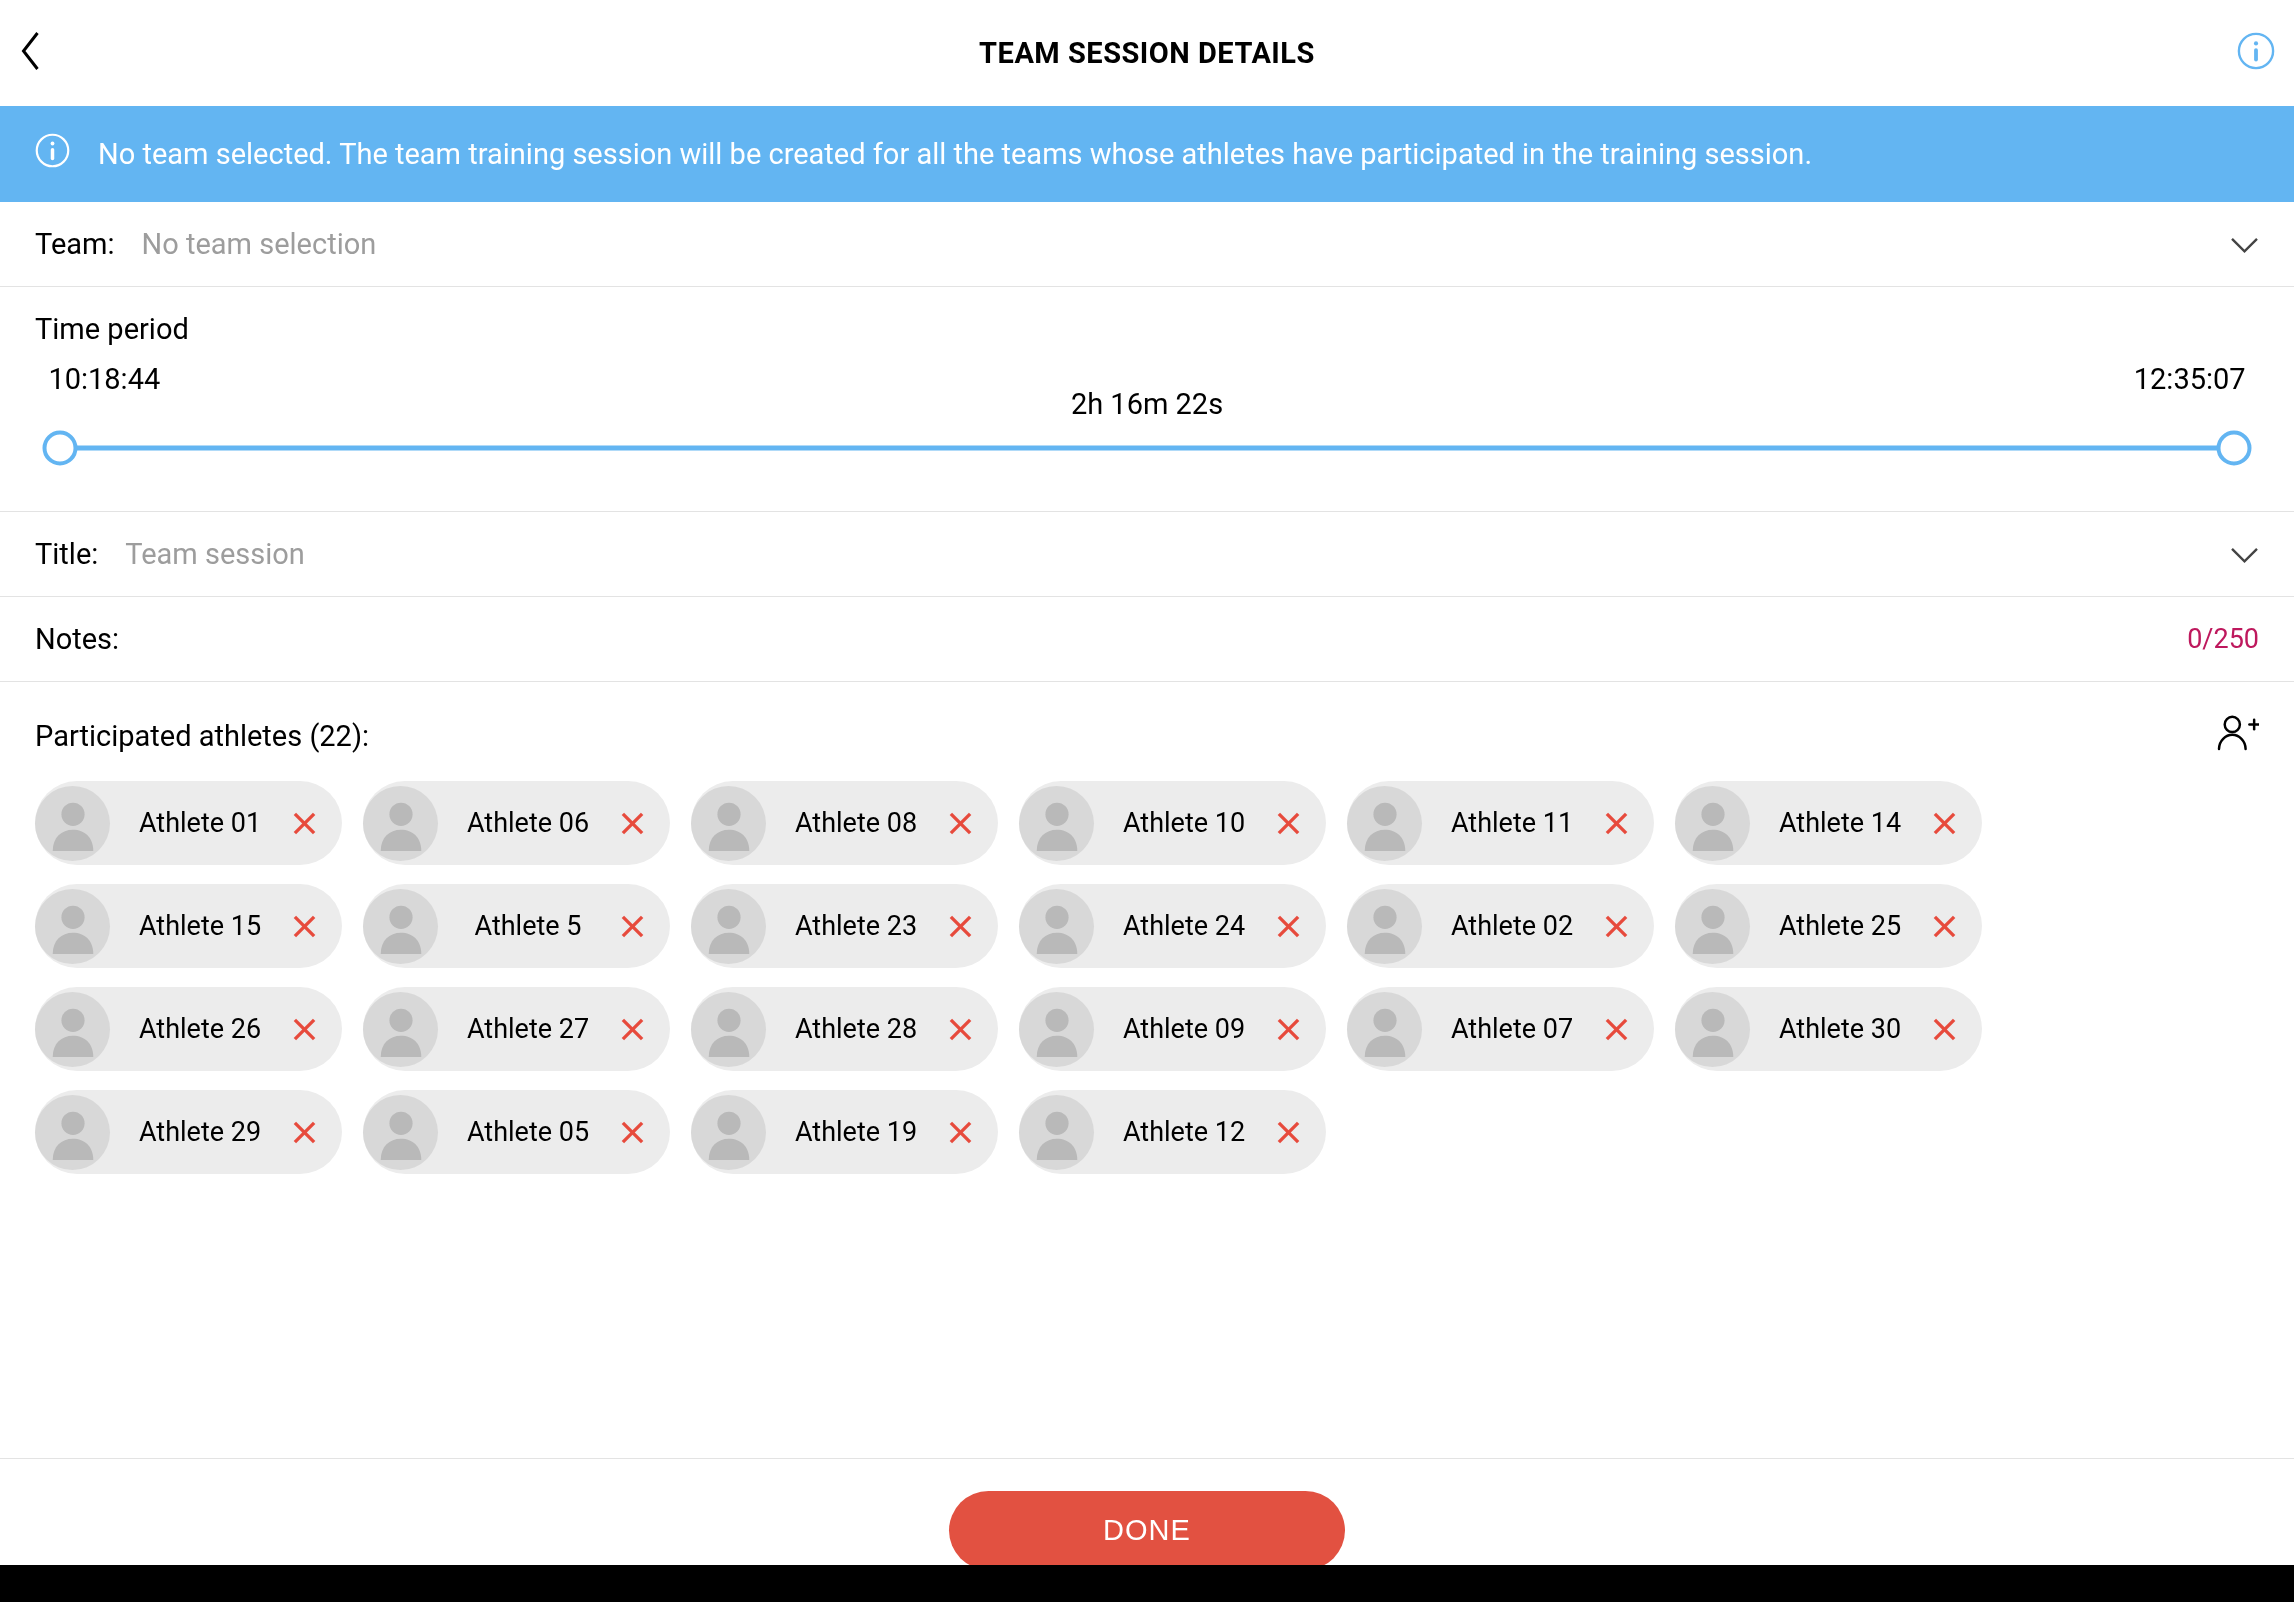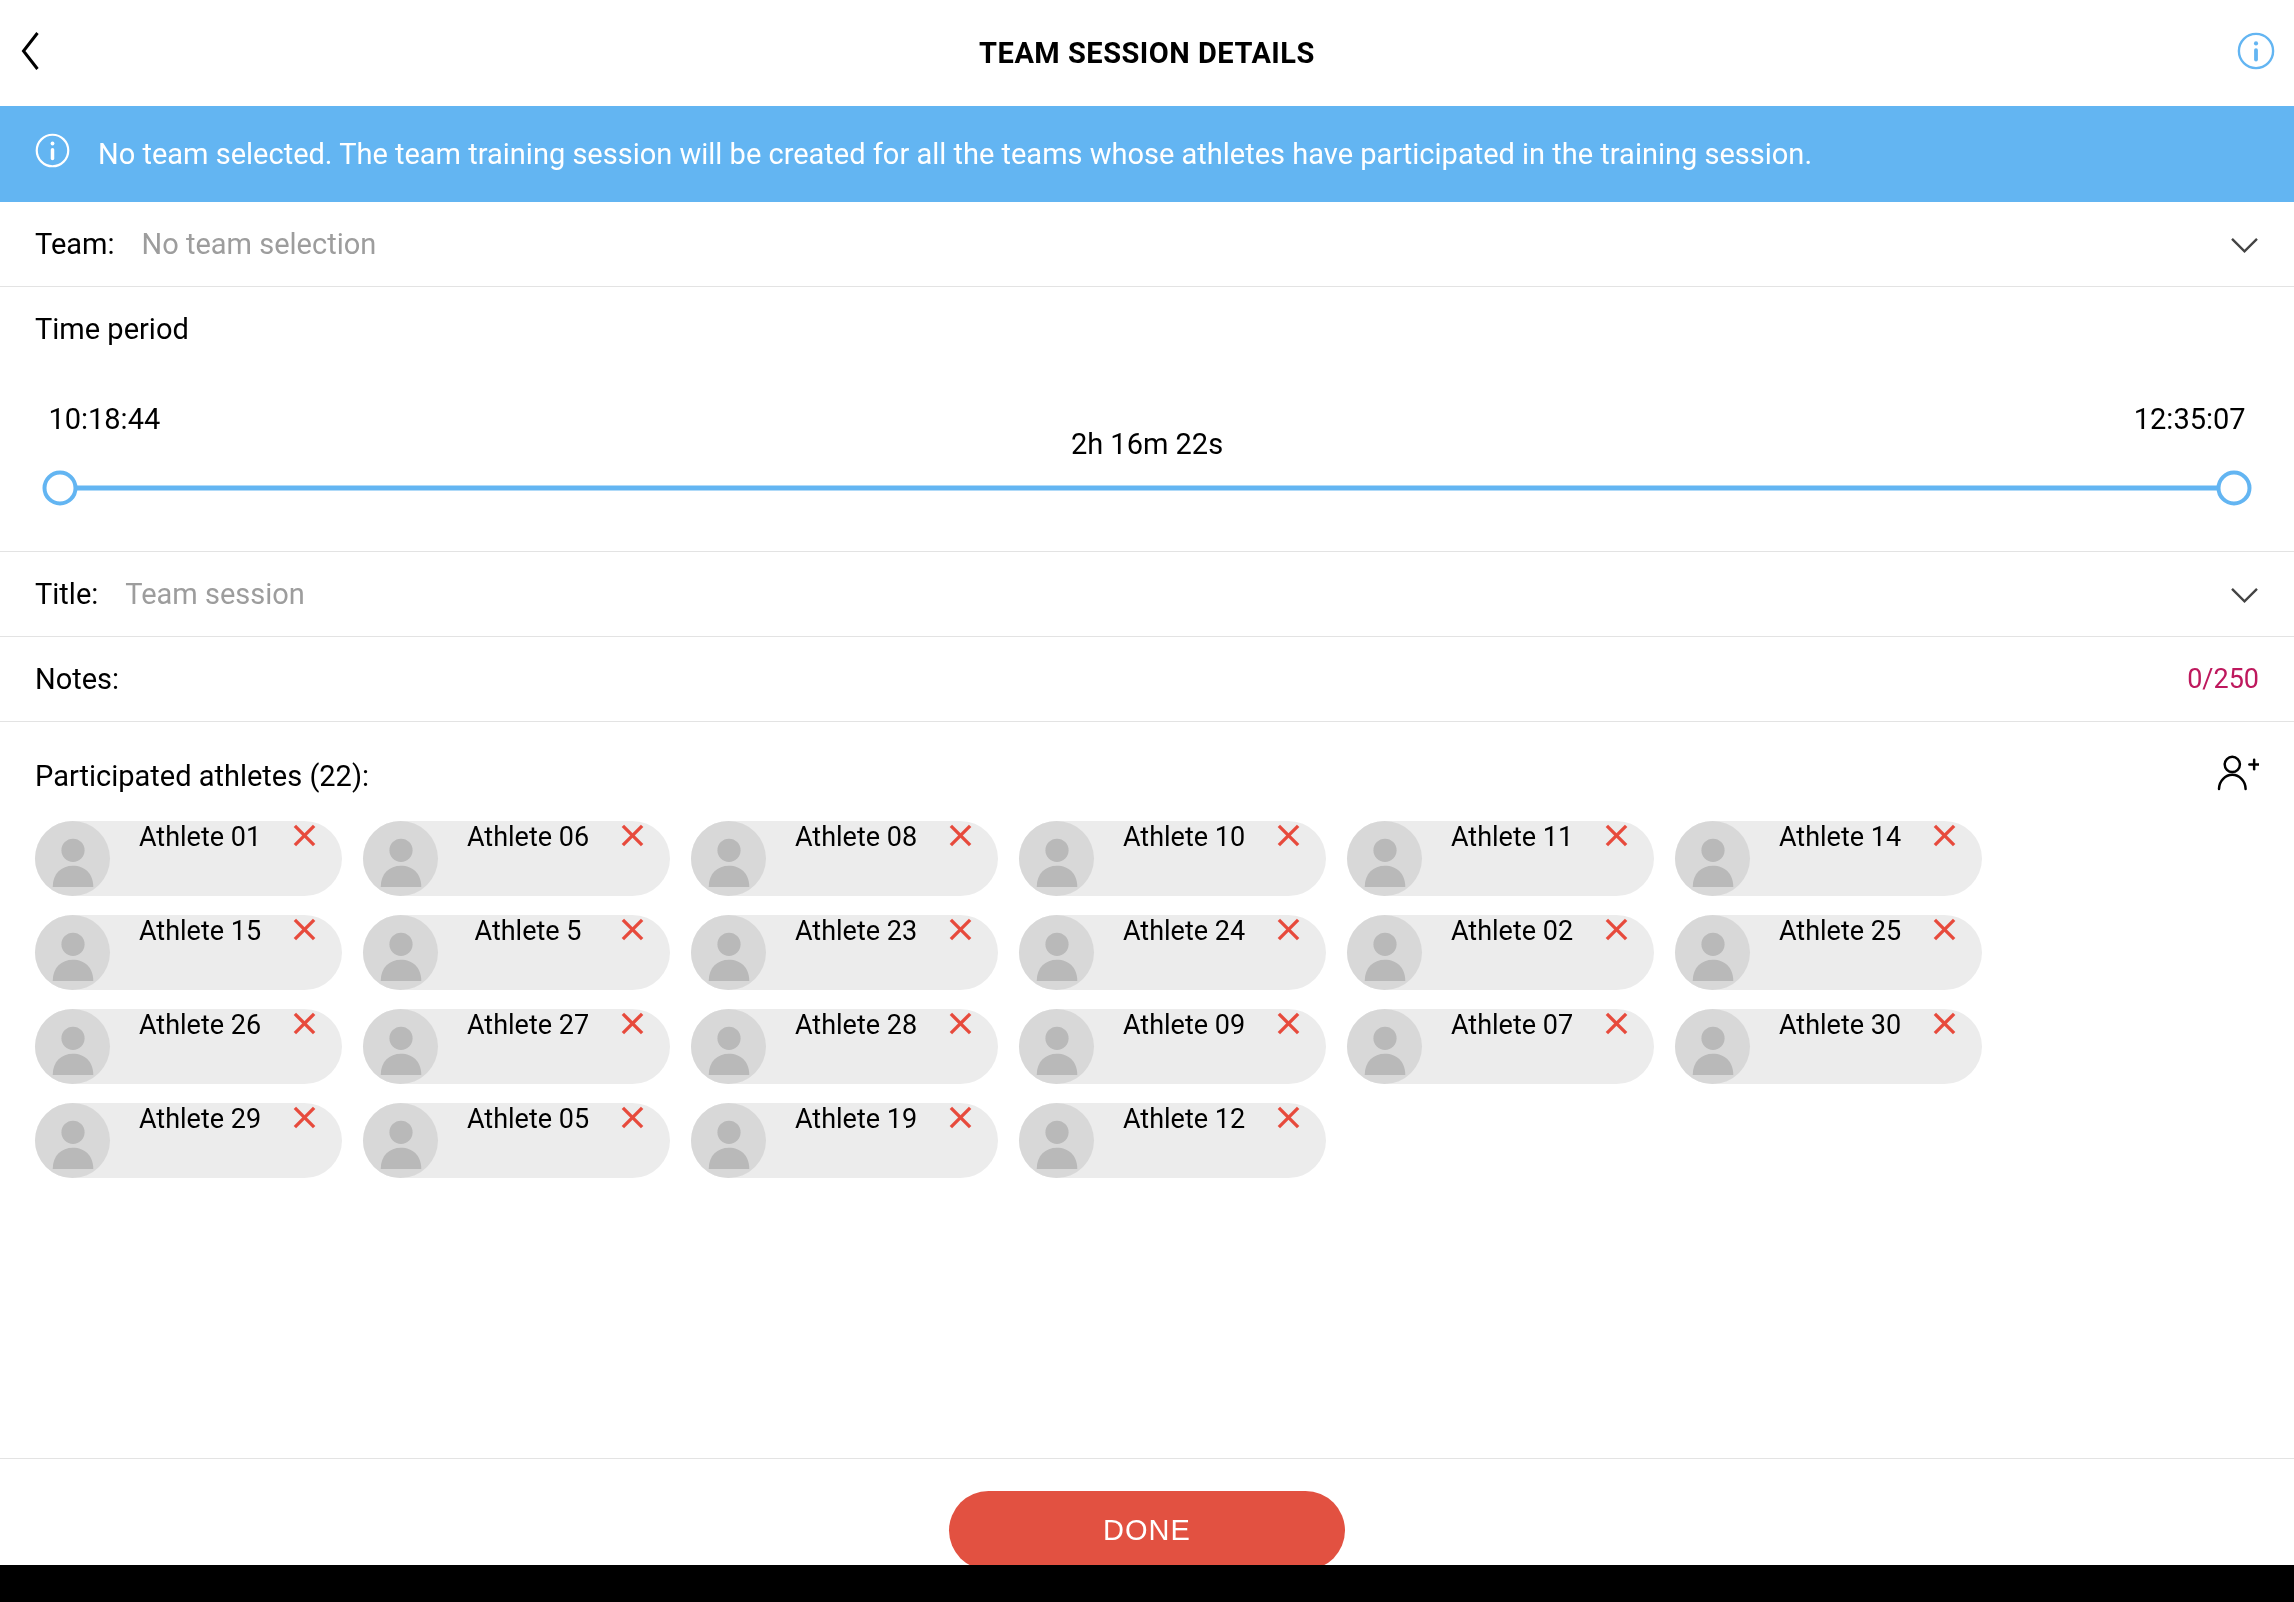--- a/index.html
+++ b/index.html
@@ -21,36 +21,36 @@
   
   .row { border-bottom: 1px solid #e3e3e3; padding: 25px 35px; display: flex; align-items: center; font-size: 29px; color: #000; position: relative; }
   .row-label { color: #000; }
   .row-placeholder { color: #9d9d9d; margin-left: 27px; }
   .row-chevron { margin-left: auto; }
   .row-chevron svg { width: 29px; height: 17.3px; stroke: #444; stroke-width: 2.5; fill: none; }
   .row-count { margin-left: auto; color: #be185d; font-size: 27px; }
 
   
   .time-block { border-bottom: 1px solid #e3e3e3; padding: 25px 35px 44px; }
-  .time-title { font-size: 29px; color: #000; margin-bottom: 56px; }
+  .time-title { font-size: 29px; color: #000; margin-bottom: 16px; }
   .time-meta { display: flex; justify-content: space-between; align-items: flex-end; font-size: 29px; color: #000; margin: 0 13.4px 9.6px; }
   .time-duration { flex: 1; text-align: center; font-size: 29px; color: #000; position: relative; top: 25px; }
   .slider-wrap { position: relative; height: 38px; margin-top: 33px; padding: 0 13.4px; }
   .slider-track { position: absolute; left: 13.4px; right: 13.4px; top: 50%; transform: translateY(-50%); height: 4.8px; background: #63b5f2; border-radius: 2.9px; }
   .slider-handle { position: absolute; top: 50%; transform: translate(-50%, -50%); width: 35px; height: 35px; background: #fff; border: 4.8px solid #63b5f2; border-radius: 50%; }
   .slider-handle.left { left: 25px; }
   .slider-handle.right { right: 25px; transform: translate(50%, -50%); }
 
   
   .athletes-section { padding: 23px 35px; position: relative; }
   .athletes-header { display: flex; align-items: center; font-size: 29px; color: #000; margin-bottom: 23px; margin-top: 8px; }
   .add-person { margin-left: auto; }
   .add-person svg { width: 42px; height: 38px; }
   .chips { display: flex; flex-wrap: wrap; gap: 19px 21px; }
-  .chip { background: #ececec; border-radius: 960px; height: 75px; display: flex; padding-right: 23px; width: 307px; }
+  .chip { background: #ececec; border-radius: 960px; height: 84px; display: flex; align-items: center; padding-right: 23px; width: 307px; }
   .avatar { width: 75px; height: 75px; border-radius: 50%; background: #d8d8d8; flex-shrink: 0; display:flex; align-items:center; justify-content:center; overflow:hidden; }
   .avatar svg { width: 56px; height: 56px; }
   .chip-label { flex: 1; text-align: center; font-size: 27px; color: #000; padding: 0 5.8px; }
   .remove { flex-shrink: 0; width: 29px; height: 29px; display:flex; align-items:center; justify-content:center; }
   .remove svg { width: 25px; height: 25px; stroke: #e74a3c; stroke-width: 3.5; }
 
   
   .footer { position: absolute; left: 0; right: 0; bottom: 0; height: 144px; border-top: 1px solid #e3e3e3; background:#fff; display:flex; align-items:center; justify-content:center; }
   .done-btn { background: #e25141; color: #fff; font-size: 29px; font-weight: 400; letter-spacing: 1px; border: none; border-radius: 44px; padding: 23px 154px; cursor: pointer; }
 

